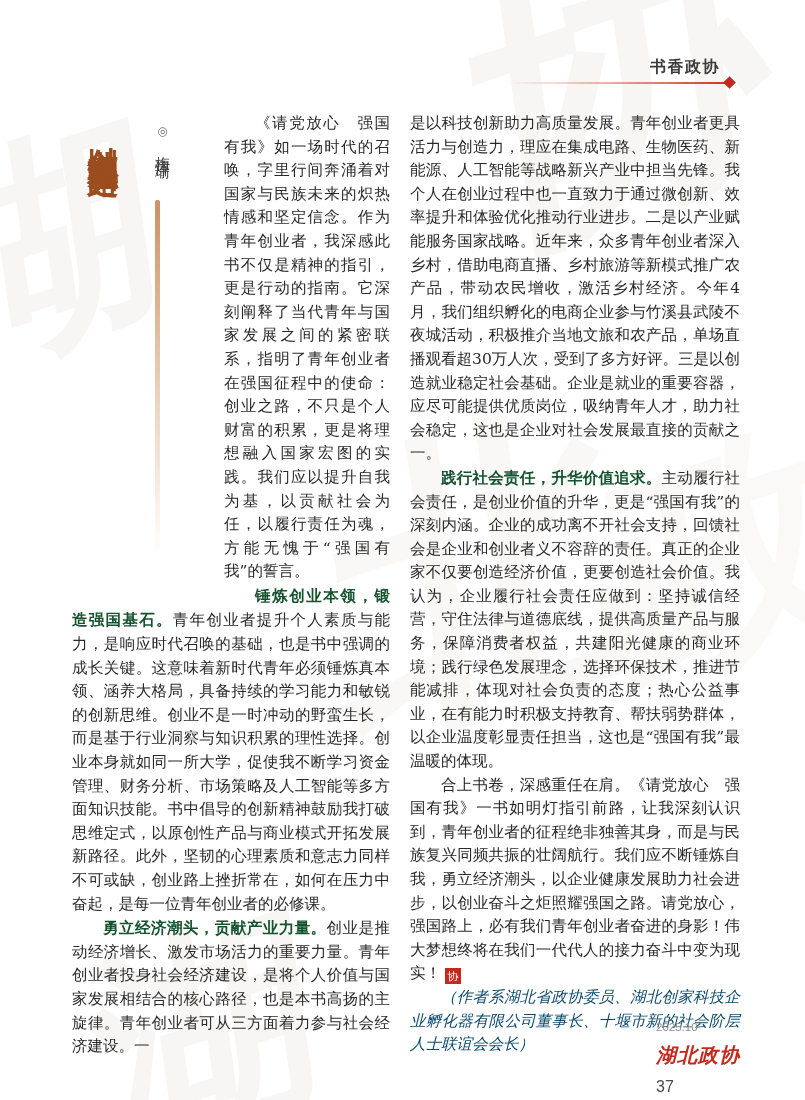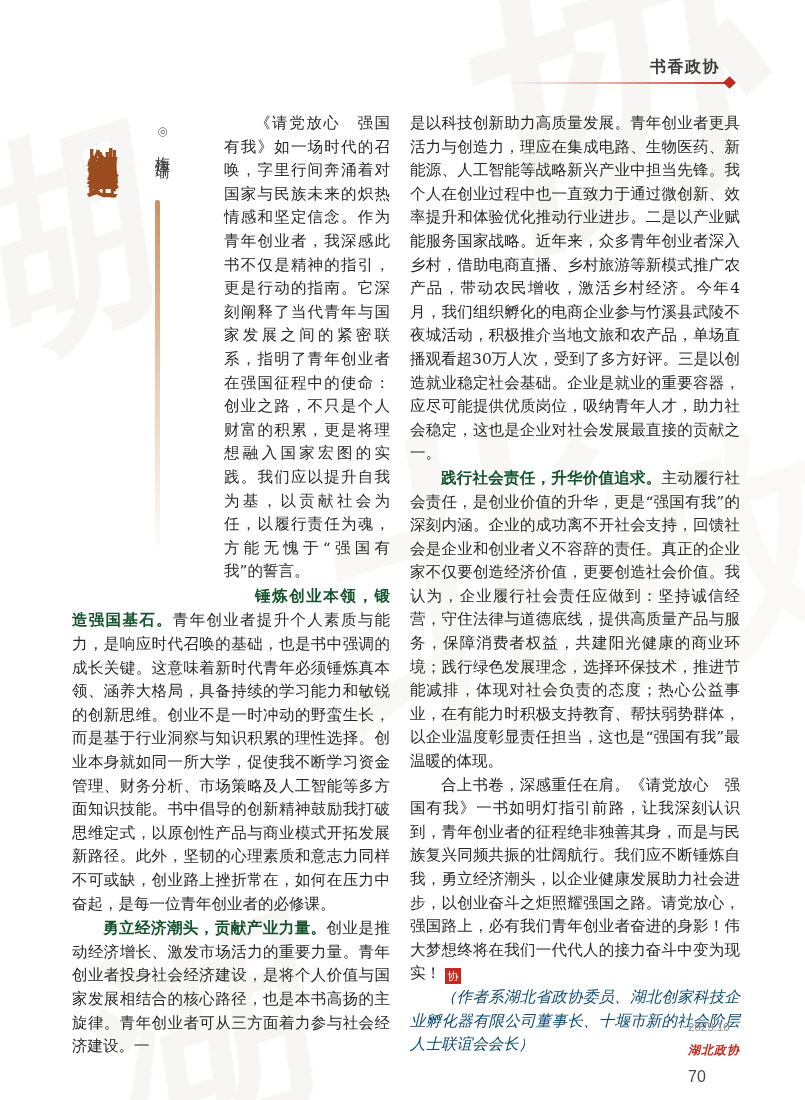--- a/index.html
+++ b/index.html
@@ -88,21 +88,21 @@
   
   .footer {
     position:absolute; top:1021px; right:65px; z-index:2;
     display:flex; align-items:baseline; gap:9px;flex-direction:column;
   }
   .footer-issue {
     font-size:11.5px; color:#8d8d8d;
     font-family:"Liberation Sans",sans-serif;
   }
   .footer-logo {
-    font-size:12px; color:#c5281c; font-weight:bold; font-style:italic;
+    font-size:20px; color:#c5281c; font-weight:bold; font-style:italic;
     letter-spacing:1px; font-family:"DejaVu Serif",serif;
   }
   .footer-page {
     font-size:16px; color:#4a4a4a;
     font-family:"Liberation Sans",sans-serif;
   }
 </style>
 </head>
 <body>
 
@@ -137,16 +137,16 @@
       <p><span class="lead">践行社会责任，升华价值追求。</span><span>主动履行社会责任，是创业价值的升华，更是“强国有我”的深刻内涵。企业的成功离不开社会支持，回馈社会是企业和创业者义不容辞的责任。真正的企业家不仅要创造经济价值，更要创造社会价值。我认为，企业履行社会责任应做到：坚持诚信经营，守住法律与道德底线，提供高质量产品与服务，保障消费者权益，共建阳光健康的商业环境；践行绿色发展理念，选择环保技术，推进节能减排，体现对社会负责的态度；热心公益事业，在有能力时积极支持教育、帮扶弱势群体，以企业温度彰显责任担当，这也是“强国有我”最温暖的体现。</span></p>
       <p><span>合上书卷，深感重任在肩。《请党放心　强国有我》一书如明灯指引前路，让我深刻认识到，青年创业者的征程绝非独善其身，而是与民族复兴同频共振的壮阔航行。我们应不断锤炼自我，勇立经济潮头，以企业健康发展助力社会进步，以创业奋斗之炬照耀强国之路。请党放心，强国路上，必有我们青年创业者奋进的身影！伟大梦想终将在我们一代代人的接力奋斗中变为现实！</span><span class="marker-xie">协</span></p>
       <p class="bio"><span>（作者系湖北省政协委员、湖北创家科技企业孵化器有限公司董事长、十堰市新的社会阶层人士联谊会会长）</span></p>
     </div>
 
   </div>
 
   <div class="footer">
     <span class="footer-issue">2025.10</span>
     <span class="footer-logo">湖北政协</span>
-    <span class="footer-page">70</span>
+    <span class="footer-page">37</span>
   </div>
 
 </div>
 
 </body></html>

